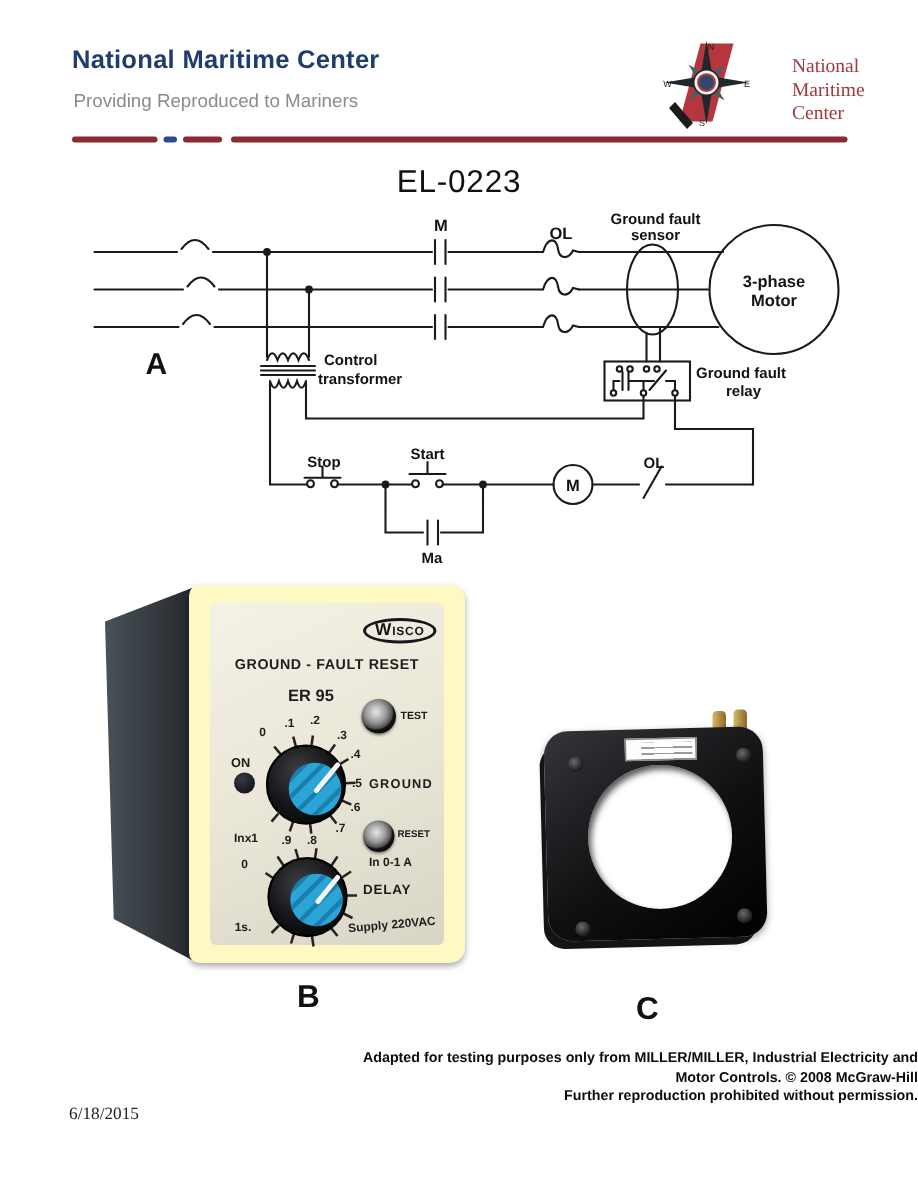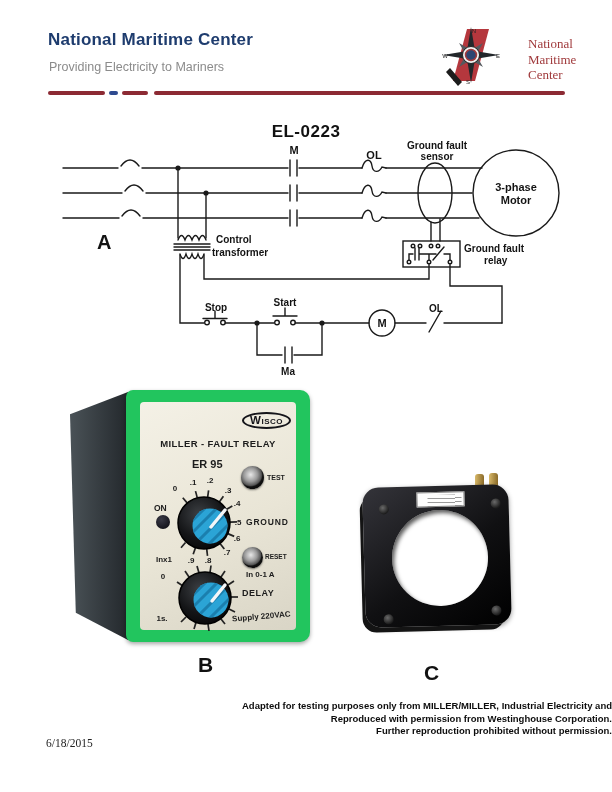--- a/index.html
+++ b/index.html
@@ -12,31 +12,31 @@
   .logo-text{position:absolute;left:502px;top:36px;font-family:"Liberation Serif",serif;
              font-size:13px;line-height:15.5px;color:var(--logo-red);margin-left:26px;}
   .divider{position:absolute;left:48px;top:91px;width:517px;height:4px;display:flex;}
   .divider .seg{height:4px;border-radius:2px;}
   .seg-r1{width:57px;background:var(--accent-maroon);margin-right:4px;}
   .seg-b{width:9px;background:var(--accent-blue);margin-right:4px;}
   .seg-r2{width:26px;background:var(--accent-maroon);margin-right:6px;}
   .seg-r3{flex:1;background:var(--accent-maroon);}
   
   .doc-code{position:absolute;left:0;top:110px;width:100%;text-align:center;
-            font-size:17px;font-weight:bold;letter-spacing:.5px;margin-top:12px;}
+            font-size:21px;font-weight:normal;letter-spacing:.5px;}
   
   .circuit{position:absolute;left:0;top:135px;}
   .circuit text{font-family:"Liberation Sans",sans-serif;font-weight:bold;fill:#131313;}
   .w{stroke:#1a1a1a;stroke-width:1.4;fill:none;stroke-linecap:round;}
   
   .devb{position:absolute;left:68px;top:386px;width:250px;height:266px;}
   .b-side{position:absolute;left:2px;top:6px;width:58px;height:248px;
           background:linear-gradient(to right,#4a5257,#23282c);
           clip-path:polygon(0% 9%,100% 0%,100% 100%,10% 89%);}
-  .b-front{position:absolute;left:58px;top:4px;width:184px;height:252px;background:#22c55e;
+  .b-front{position:absolute;left:58px;top:4px;width:184px;height:252px;background:#fef9c3;
            border-radius:7px 10px 10px 7px;box-shadow:0 2px 4px rgba(0,0,0,.35);}
   .b-panel{position:absolute;left:14px;top:12px;width:156px;height:228px;border-radius:4px;
            background:linear-gradient(155deg,#f4f1e6 0%,#e9e5d6 55%,#d9d5c6 100%);color:#1c1c1c;}
   .b-panel .t{position:absolute;font-weight:bold;white-space:nowrap;}
   .wisco{position:absolute;top:10px;right:5px;font-weight:bold;font-variant:small-caps;
          font-size:11.5px;letter-spacing:.5px;border:2px solid #15151a;border-radius:50%;
          padding:0 6px 1px 6px;color:#15151a;}
   .prod{top:36px;left:0;width:100%;text-align:center;font-size:9.5px;letter-spacing:.4px;}
   .model{top:56px;left:52px;font-size:11px;}
   .pushbtn{position:absolute;border-radius:50%;
@@ -77,21 +77,21 @@
   .footer{position:absolute;left:0;top:700px;width:100%;text-align:right;
           font-size:9.5px;font-weight:bold;line-height:12.5px;color:#0d0d0d;}
   .date{position:absolute;left:46px;top:737px;font-family:"Liberation Serif",serif;font-size:11.5px;color:#222;}
 </style>
 </head>
 <body>
 
 <div class="page">
 
   <div class="hdr-title">National Maritime Center</div>
-  <div class="hdr-sub">Providing Electricity to Mariners</div>
+  <div class="hdr-sub">Providing Reproduced to Mariners</div>
 
   <svg class="logo-svg" width="62" height="62" viewBox="0 0 62 62">
     <polygon points="27,5 49,5 35,57 13,57" fill="#b5373d"></polygon>
     <polygon points="6,48 10,44 22,58 18,62" fill="#1c1c1c"></polygon>
     <polygon points="43,19 36,31 43,43 31,36 19,43 26,31 19,19 31,26" fill="#55595e"></polygon>
     <polygon points="31,3 35,27 59,31 35,35 31,59 27,35 3,31 27,27" fill="#23272b"></polygon>
     <circle cx="31" cy="31" r="8.5" fill="#f2f2f2" stroke="#222" stroke-width="1"></circle>
     <circle cx="31" cy="31" r="5.5" fill="#2e4672" stroke="#a33b3c" stroke-width="1.5"></circle>
     <text x="34" y="9" font-size="6" text-anchor="middle" fill="#222">N</text>
     <text x="5" y="34" font-size="6" text-anchor="middle" fill="#222">W</text>
@@ -207,21 +207,21 @@
     <text x="436" y="312" font-size="10" text-anchor="middle">OL</text>
 
     <text x="97" y="249" font-size="20">A</text>
   </svg>
 
   <div class="devb">
     <div class="b-side"></div>
     <div class="b-front">
       <div class="b-panel">
         <span class="wisco">Wisco</span>
-        <span class="t prod">MILLER - FAULT RELAY</span>
+        <span class="t prod">GROUND - FAULT RESET</span>
         <span class="t model">ER 95</span>
 
         <div class="pushbtn btn-test"></div>
         <span class="t lbl-test">TEST</span>
 
         <span class="t lbl-on">ON</span>
         <div class="on-dot"></div>
 
         <div class="knob knob-cur">
           <svg width="100" height="100" viewBox="0 0 100 100">
@@ -325,18 +325,18 @@
       <div class="c-hole-sm" style="left:18px;top:127px"></div>
       <div class="c-hole-sm" style="left:126px;top:121px"></div>
     </div>
   </div>
 
   <div class="big-label" style="left:198px;top:653px">B</div>
   <div class="big-label" style="left:424px;top:661px">C</div>
 
   <div class="footer">
     <div>Adapted for testing purposes only from MILLER/MILLER, Industrial Electricity and</div>
-    <div>Reproduced with permission from Westinghouse Corporation.</div>
+    <div>Motor Controls. © 2008 McGraw-Hill</div>
     <div>Further reproduction prohibited without permission.</div>
   </div>
   <div class="date">6/18/2015</div>
 
 </div>
 
 </body></html>

